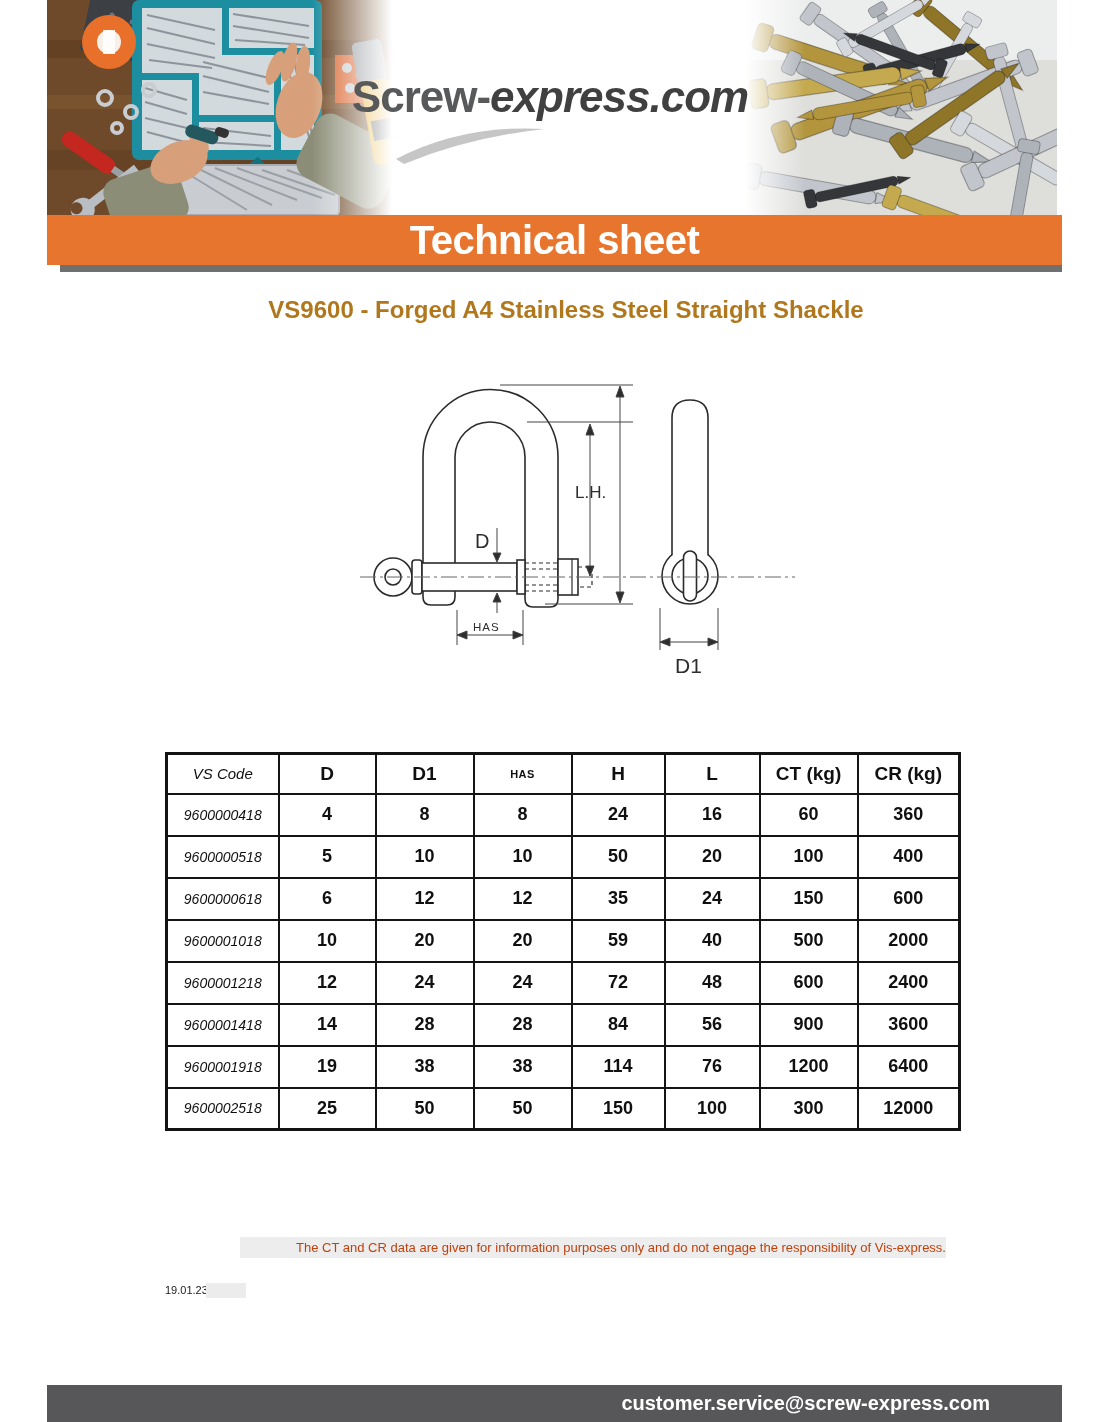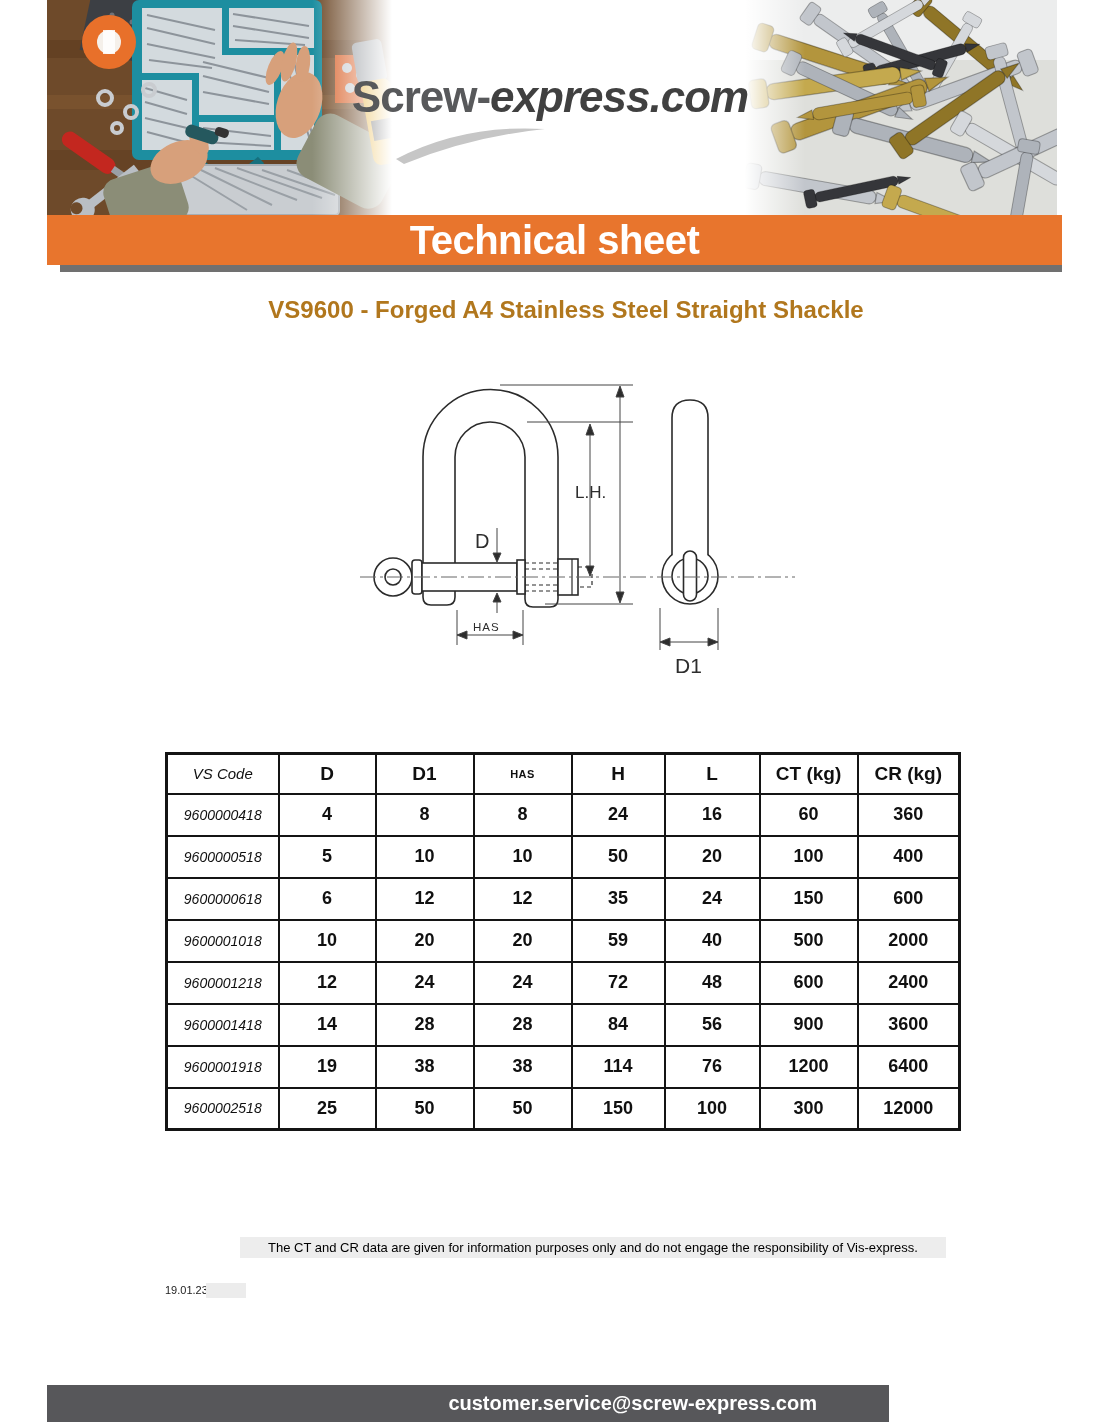--- a/index.html
+++ b/index.html
@@ -45,26 +45,26 @@
   #spec-table thead tr{height:40px;padding-left:22px;}
   #spec-table tbody tr{height:42px;}
   th.hdr{font-size:19px;font-weight:bold;}
   th.hdr-has{font-size:11px;font-weight:600;letter-spacing:0.5px;}
   th.hdr-code{font-size:15px;font-style:italic;font-weight:400;}
   td.code{font-size:14px;font-style:italic;}
   td.num{font-size:18px;font-weight:bold;}
 
   
   #note{position:absolute;left:240px;top:1237px;width:706px;background:#ededed;
-        font-size:13px;color:#000000;text-align:center;padding:3px 0;}
+        font-size:13px;color:#c2410c;text-align:right;padding:3px 0;}
   #date{position:absolute;left:165px;top:1284px;font-size:11px;color:#222;}
   #date-patch{position:absolute;left:206px;top:1283px;width:40px;height:15px;background:#ececec;}
 
   
-  #footer-bar{position:absolute;left:47px;top:1385px;width:842px;height:37px;background:#57575a;
+  #footer-bar{position:absolute;left:47px;top:1385px;width:1015px;height:37px;background:#57575a;
               color:#fff;font-size:20px;font-weight:bold;text-align:right;line-height:37px;
               box-sizing:border-box;padding-right:72px;}
 </style>
 </head>
 <body>
 
 <div id="page">
 
   <div class="photo" id="photo-left">
     <svg width="345" height="215" viewBox="0 0 345 215">

